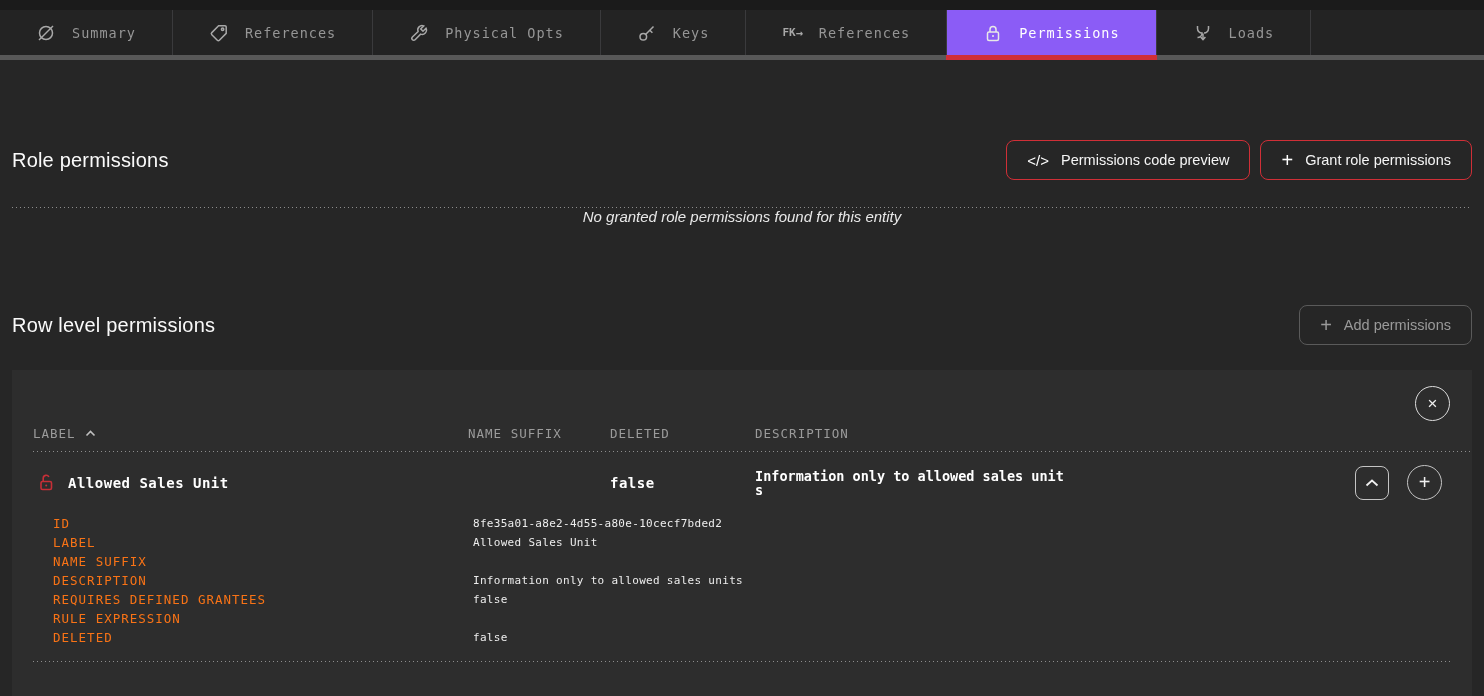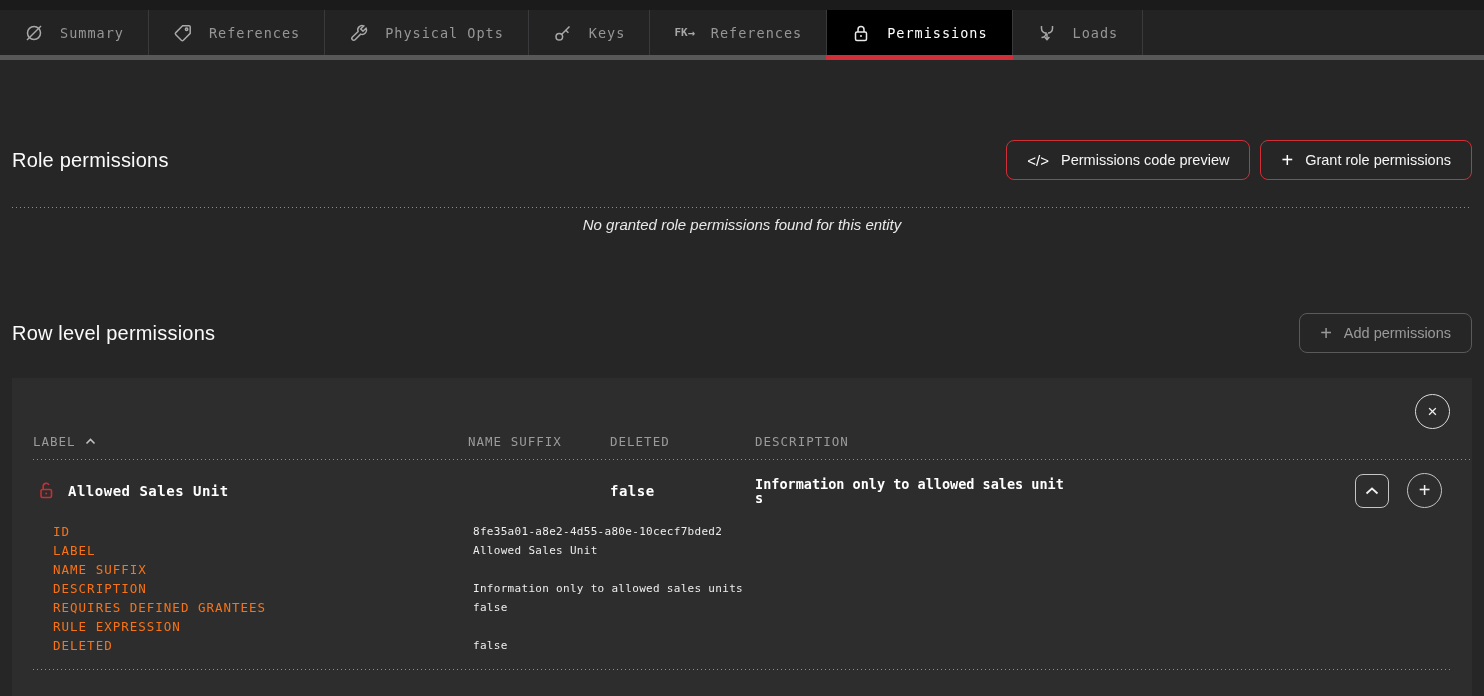--- a/index.html
+++ b/index.html
@@ -6,26 +6,26 @@
   html,body { background:#262626; }
   .screen{
     position:relative; width:1484px; height:696px; overflow:hidden;
     background:#262626; font-family:"Liberation Sans", sans-serif; color:#f2f2f2;
   }
   
   .topstrip{ height:10px; background:#1b1b1b; }
   .tabbar{ display:flex; height:45px; background:#232323; position:relative; }
   .tab{
     position:relative; display:flex; align-items:center; gap:16px;
-    padding:0 24px; border-right:1px solid #3a3a3c; cursor:pointer;
+    padding:0 36px; border-right:1px solid #3a3a3c; cursor:pointer;
     color:#969696; font-family:"DejaVu Sans Mono", monospace; font-size:13.5px; letter-spacing:1px;
     white-space:nowrap;
   }
   .tab .ticon{ display:flex; align-items:center; color:#a8a8a8; }
-  .tab.active{ background:#000000; color:#ffffff; }
+  .tab.active{ background:#8b5cf6; color:#ffffff; }
   .tab.active .ticon{ color:#e8e8e8; }
   .tab .indicator{ display:none; }
   .tab.active .indicator{
     display:block; position:absolute; left:-1px; right:-1px; bottom:-5px; height:5px;
     background:#d02f37; z-index:3;
   }
   .graybar{ height:5px; background:#585858; }
   .fk-glyph{ display:flex; flex-direction:row; align-items:flex-start; line-height:9px;
     font-size:11px; font-weight:bold; letter-spacing:0; }
   .fk-glyph .fk-arrow{ font-size:12px; line-height:10px; letter-spacing:0; }
@@ -46,21 +46,21 @@
   .btn .bicon.plus{ font-size:20px; font-weight:400; line-height:20px; }
   .btn.disabled{ border-color:#5a5a5a; color:#9a9a9a; }
   .btn.disabled .bicon{ color:#9a9a9a; }
   
   .dotted{
     height:1px;
     background-image:repeating-linear-gradient(90deg,#8d8d8d 0 1px,transparent 1px 4px);
   }
   .dotted.under-role{ margin-top:27px; }
   .empty-msg{
-    margin-top:8px; text-align:center; font-style:italic; font-size:15px; color:#e8e8e8;
+    text-align:center; font-style:italic; font-size:15px; color:#e8e8e8;
   }
   
   .panel{
     position:relative; margin-top:25px; height:400px; background:#2d2d2d;
     font-family:"DejaVu Sans Mono", monospace;
   }
   .icon-btn{ background:transparent; cursor:pointer; color:#f0f0f0;
     display:flex; align-items:center; justify-content:center; }
   .panel-close{
     position:absolute; top:16px; right:22px; width:35px; height:35px;

